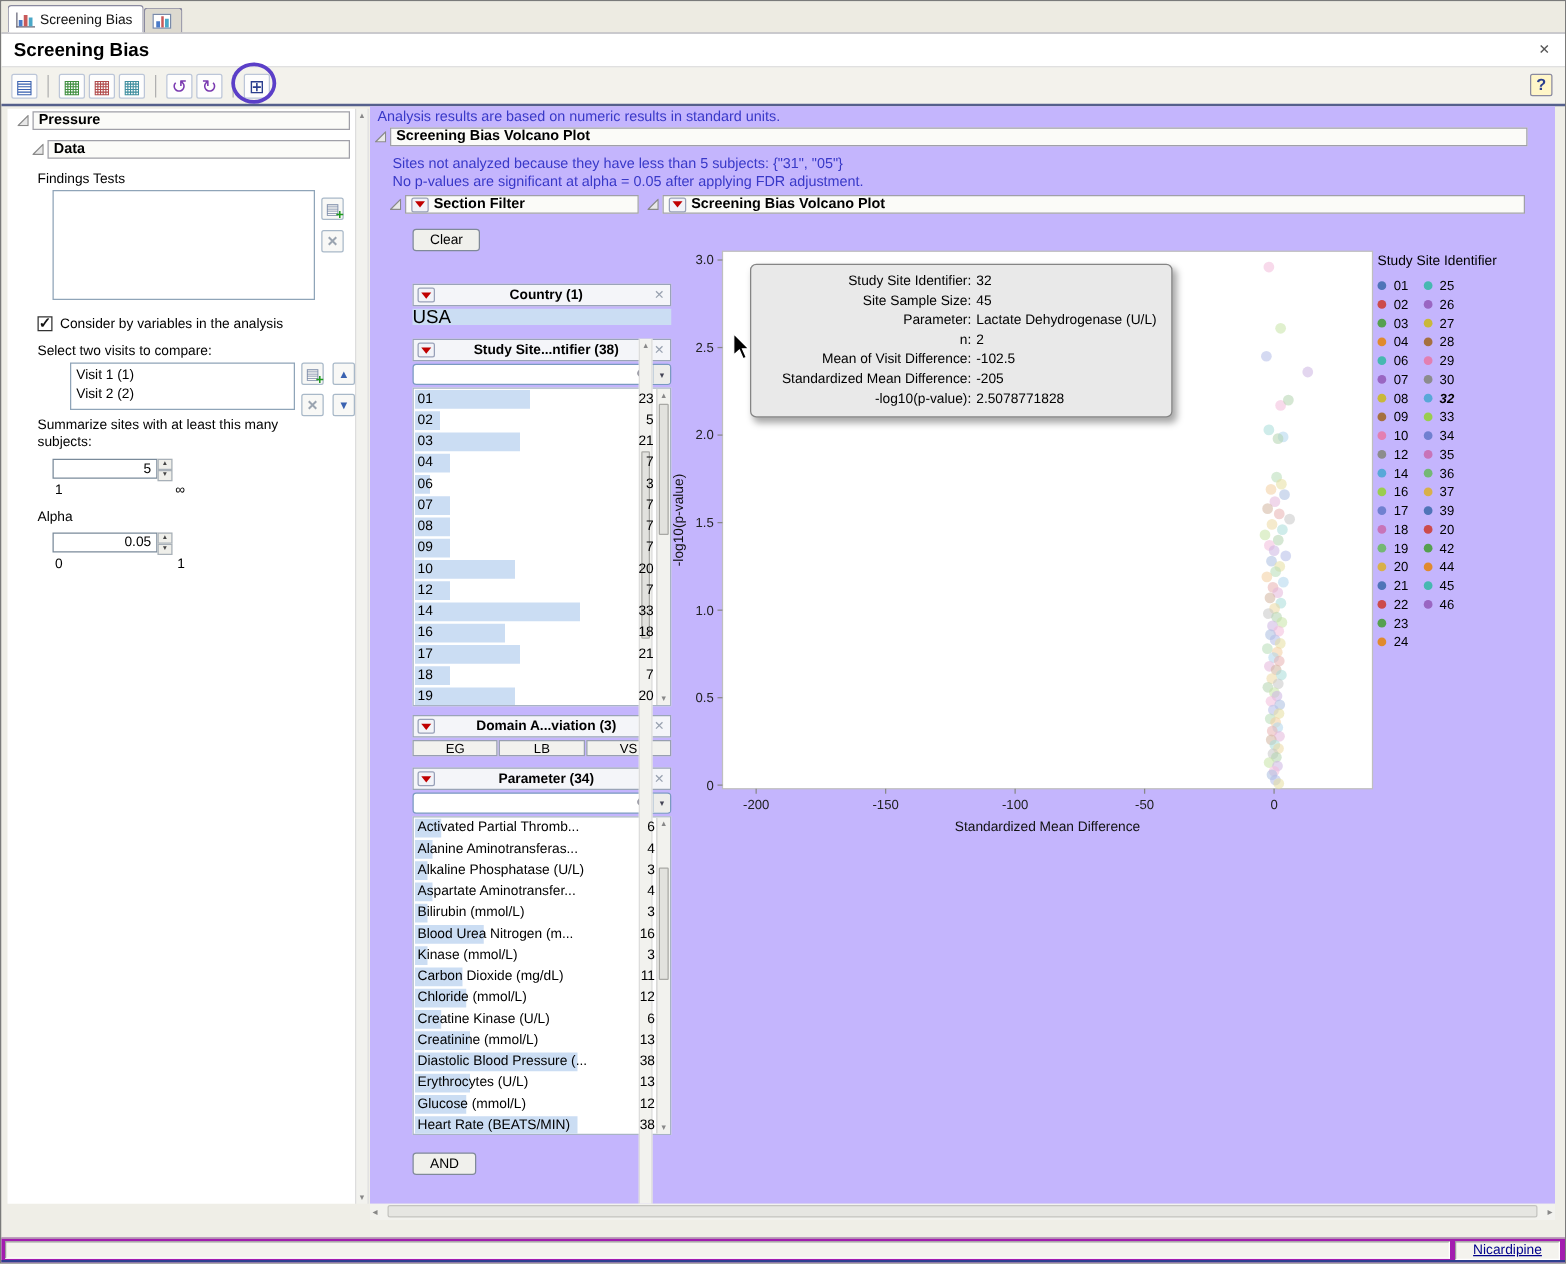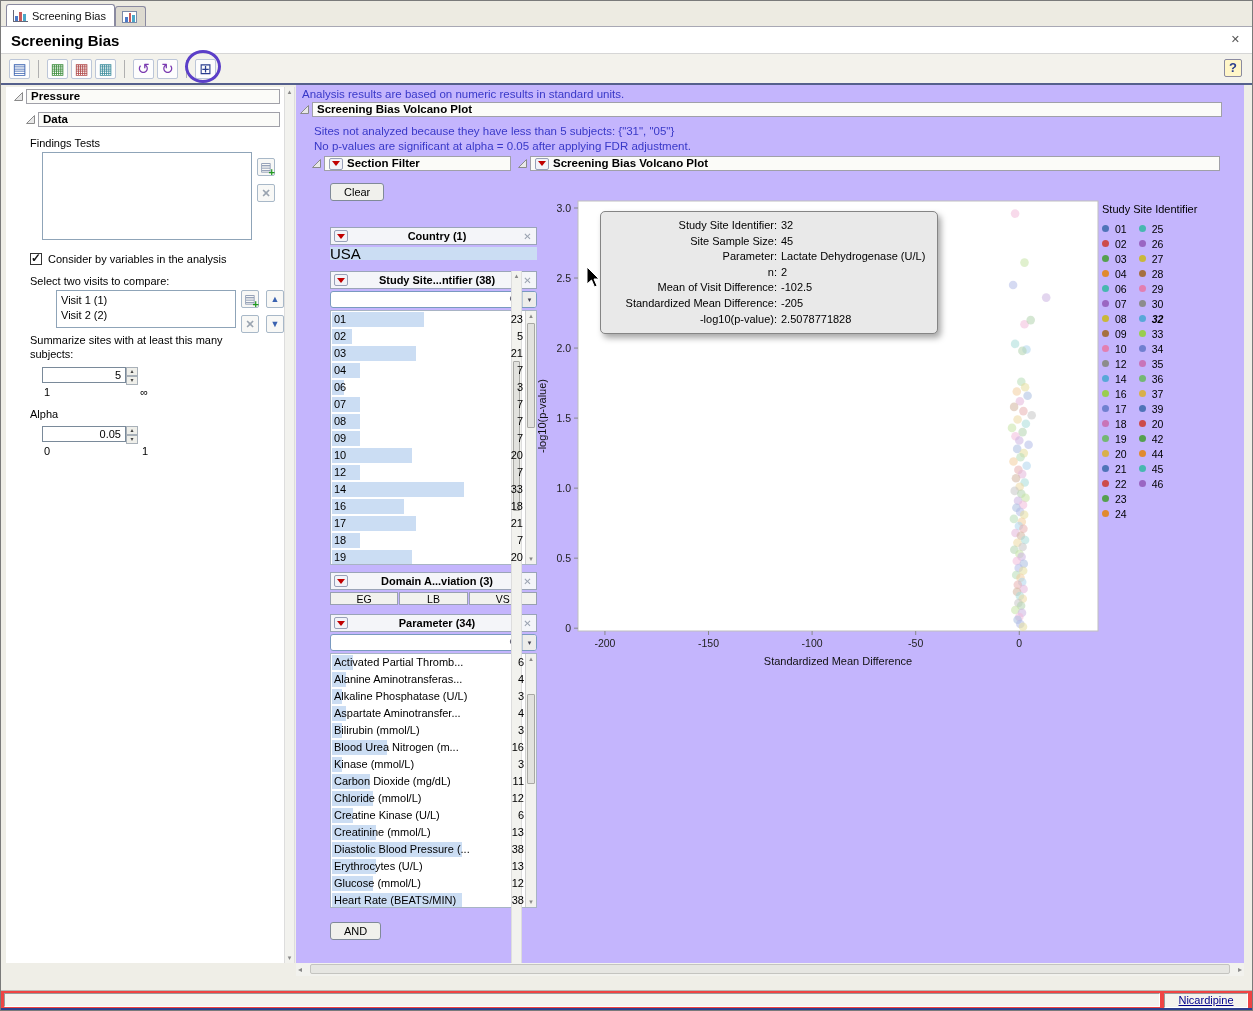--- a/index.html
+++ b/index.html
@@ -151,21 +151,21 @@
   
   #tooltip { position:absolute; left:304px; top:126px; width:338px; background:#E9E9E9;
              border:1px solid #858585; border-radius:5px; box-shadow:3px 4px 6px rgba(0,0,0,0.35);
              padding:6px 8px; z-index:20; }
   .trow { display:flex; font-size:11px; line-height:15.6px; }
   .tlabel { width:168px; text-align:right; white-space:pre; }
   .tvalue { margin-left:4px; white-space:pre; }
   #cursor { position:absolute; left:290px; top:182px; z-index:30; }
 
   
-  #statusbar { position:absolute; left:0; top:989px; width:100%; height:20px; background:#ef4444;
+  #statusbar { position:absolute; left:0; top:989px; width:100%; height:20px; background:#a21caf;
                border-top:1px solid #B8B8B4; }
   #status-left { position:absolute; left:3px; right:92px; top:2px; height:14px;
                  border:1px solid; border-color:#9A9A9A #FFF #FFF #9A9A9A; background:#F4F3EE; }
   #status-right { position:absolute; right:4px; top:2px; width:84px; height:15px; text-align:center;
                   font-size:11px; color:#00008B; text-decoration:underline;
                   border:1px solid; border-color:#9A9A9A #FFF #FFF #9A9A9A; background:#F4F3EE; }
   #bottom-line { position:absolute; left:0; bottom:0; width:100%; height:2px; background:#2E3F8F; }
 </style>
 </head>
 <body>

